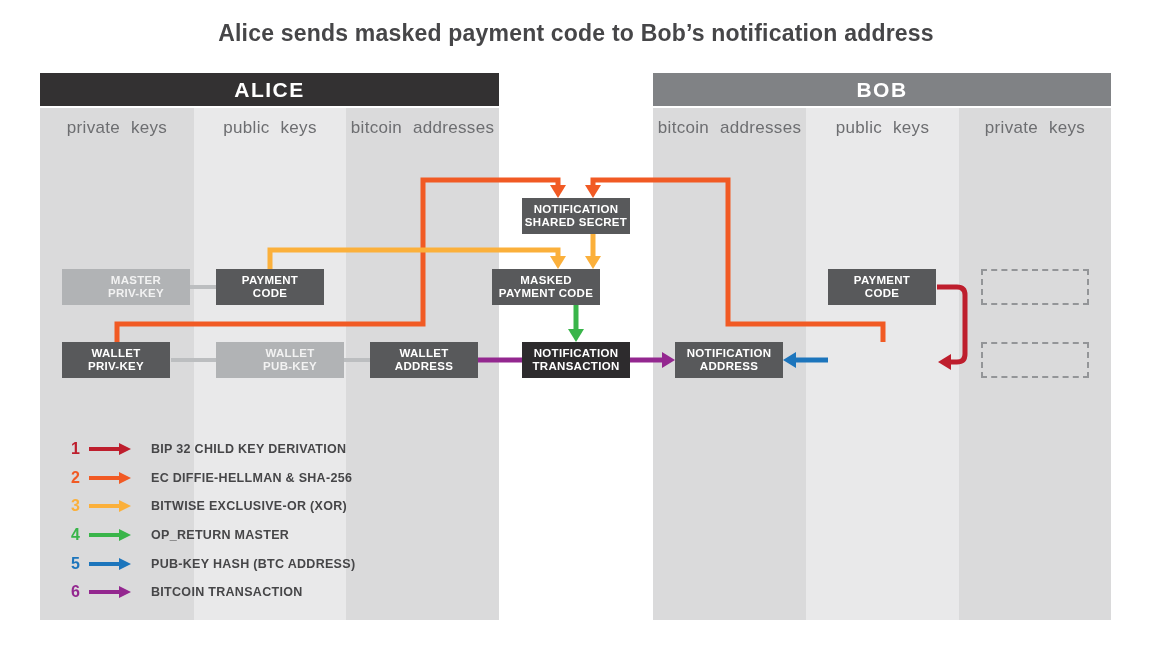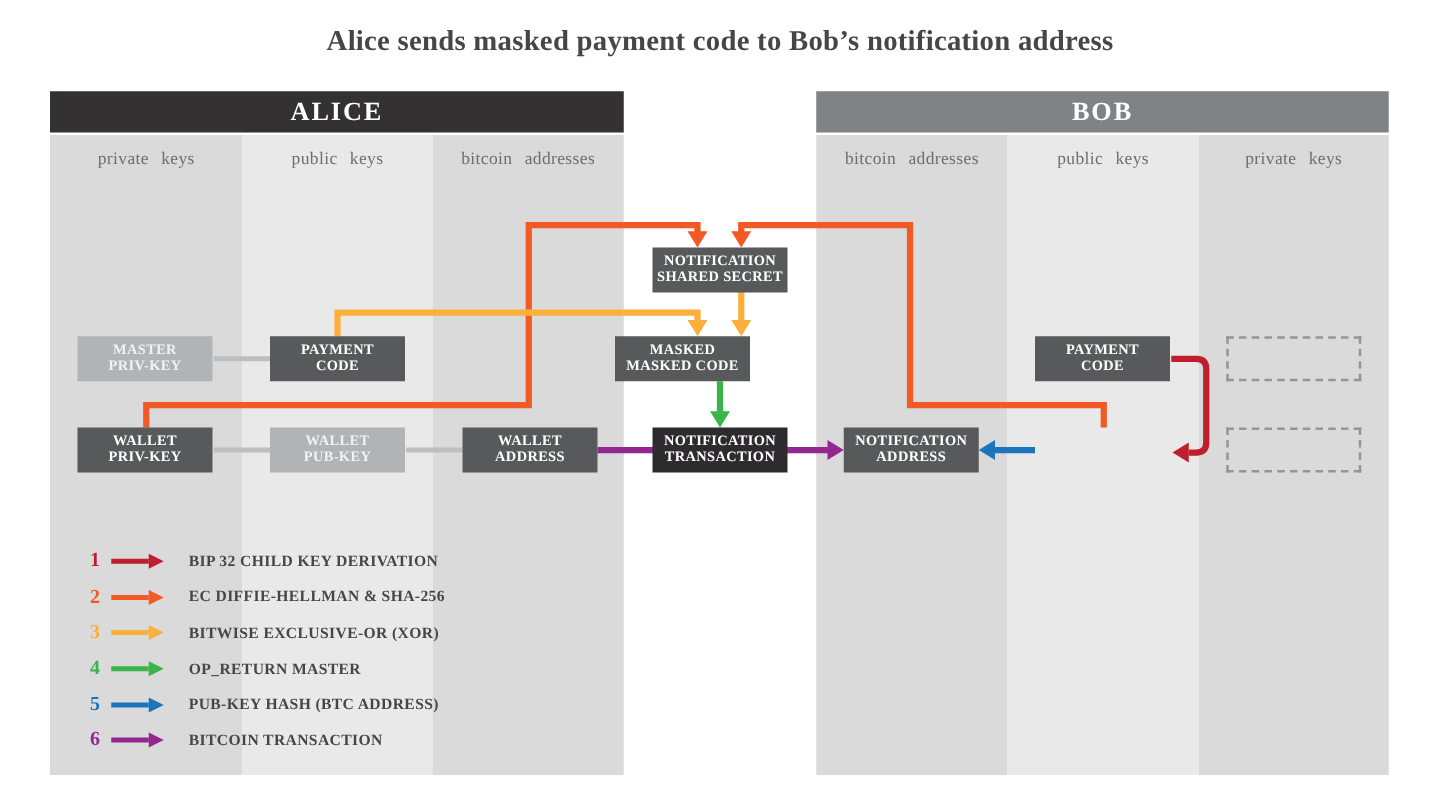--- a/index.html
+++ b/index.html
@@ -1,58 +1,58 @@
 <!DOCTYPE html>
 <html style="--red: #be1e2d; --orange: #f15a24; --yellow: #fbb03b; --green: #39b54a; --blue: #1c75bc; --purple: #93278f; --alice_header: #333132; --bob_header: #808285; --column_dark: #dadadb; --column_light: #e9e9ea; --box_dark: #58595b; --box_light: #b1b3b5; --box_black: #2d2b2d; --connector_gray: #bcbec0; --dashed_border: #939598; --text_dark: #464648; --col_label: #6d6e71;"><head>
 <meta charset="utf-8">
 <style>
   html,body{margin:0;padding:0;background:#fff;}
   .canvas{
     position:relative;width:1152px;height:648px;overflow:hidden;
-    background:#fff;font-family:Liberation Serif, serif;
+    background:#fff;font-family:Liberation Sans, sans-serif;
     -webkit-font-smoothing:antialiased;
   }
   .title{
     position:absolute;left:0;top:20px;width:1152px;text-align:center;
     font-size:23px;font-weight:bold;color:var(--text_dark,#464648);
     letter-spacing:.2px;
   }
   .hdr{
     position:absolute;top:73px;height:33px;display:flex;align-items:center;justify-content:center;
     color:#fff;font-size:21px;font-weight:bold;letter-spacing:1.5px;
   }
   .hdr.alice{left:40px;width:459px;background:var(--alice_header,#333132);}
   .hdr.bob{left:653px;width:458px;background:var(--bob_header,#808285);}
   .col{
     position:absolute;top:108px;height:512px;
   }
   .col.dark{background:var(--column_dark,#dadadb);}
   .col.light{background:var(--column_light,#e9e9ea);}
   .col-label{
     position:absolute;top:118px;height:20px;display:flex;align-items:center;justify-content:center;
-    font-size:14px;color:var(--col_label,#6d6e71);word-spacing:6px;letter-spacing:.3px;
+    font-size:17px;color:var(--col_label,#6d6e71);word-spacing:6px;letter-spacing:.3px;
   }
   svg.arrows{position:absolute;left:0;top:0;pointer-events:none;}
   .s-red{stroke:var(--red,#be1e2d);}     .f-red{fill:var(--red,#be1e2d);}
   .s-orange{stroke:var(--orange,#f15a24);} .f-orange{fill:var(--orange,#f15a24);}
   .s-yellow{stroke:var(--yellow,#fbb03b);} .f-yellow{fill:var(--yellow,#fbb03b);}
   .s-green{stroke:var(--green,#39b54a);}  .f-green{fill:var(--green,#39b54a);}
   .s-blue{stroke:var(--blue,#1c75bc);}   .f-blue{fill:var(--blue,#1c75bc);}
   .s-purple{stroke:var(--purple,#93278f);} .f-purple{fill:var(--purple,#93278f);}
   .s-gray{stroke:var(--connector_gray,#bcbec0);}
   .lw{fill:none;stroke-width:5;stroke-linejoin:miter;}
   .lwg{fill:none;stroke-width:4;}
   .node{
     position:absolute;width:108px;height:36px;
     display:flex;flex-direction:column;align-items:center;justify-content:center;
     color:#fff;font-size:11.5px;font-weight:bold;line-height:13.5px;
     letter-spacing:.3px;text-align:center;white-space:nowrap;
   }
   .node.dark{background:var(--box_dark,#58595b);}
-  .node.light{background:var(--box_light,#b1b3b5);color:#f2f2f2;}
+  .node.light{background:var(--box_light,#b1b3b5);color:#f2f2f2;padding-left:20px;}
   .node.black{background:var(--box_black,#2d2b2d);}
   .node.dashed{background:transparent;border:2px dashed var(--dashed_border,#939598);width:104px;height:32px;}
   .legend{position:absolute;left:60px;top:435px;}
   .leg-row{display:flex;align-items:center;height:28.6px;}
   .leg-num{width:20px;text-align:right;font-size:16px;font-weight:bold;}
   .leg-arrow{display:flex;align-items:center;margin-left:9px;width:46px;}
   .leg-line{width:30px;height:4px;background:#888;}
   .leg-head{width:0;height:0;border-top:6px solid transparent;border-bottom:6px solid transparent;border-left:12px solid #888;}
   .leg-label{margin-left:16px;font-size:12.5px;font-weight:bold;color:var(--text_dark,#464648);letter-spacing:.3px;}
 </style>
@@ -119,21 +119,21 @@
   <div class="node dark" style="left:216px;top:269px">
     <span>PAYMENT</span>
     <span>CODE</span>
   </div>
   <div class="node dark" style="left:522px;top:198px">
     <span>NOTIFICATION</span>
     <span>SHARED SECRET</span>
   </div>
   <div class="node dark" style="left:492px;top:269px">
     <span>MASKED</span>
-    <span>MASKED CODE</span>
+    <span>PAYMENT CODE</span>
   </div>
   <div class="node dark" style="left:62px;top:342px">
     <span>WALLET</span>
     <span>PRIV-KEY</span>
   </div>
   <div class="node light" style="left:216px;top:342px">
     <span>WALLET</span>
     <span>PUB-KEY</span>
   </div>
   <div class="node dark" style="left:370px;top:342px">

